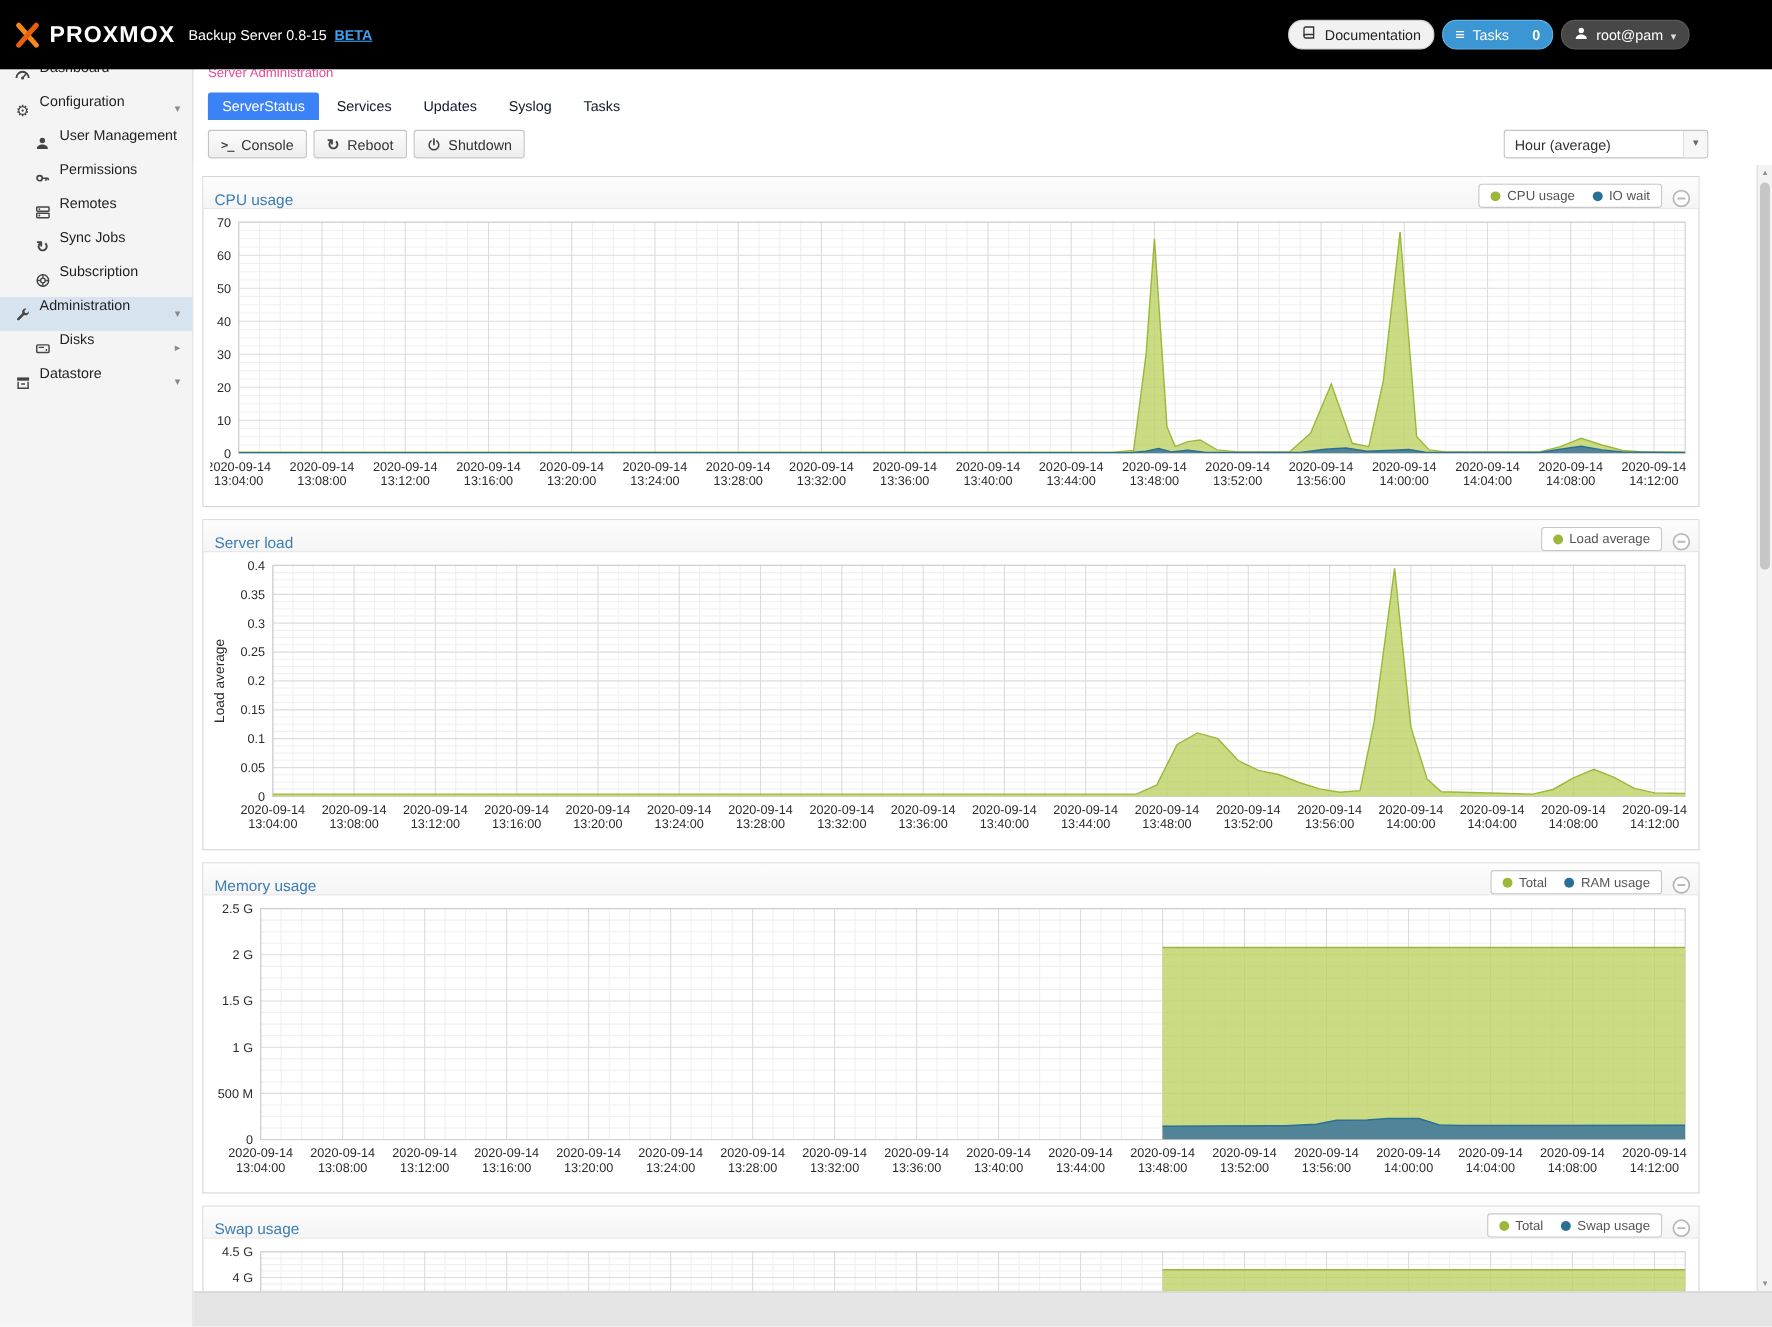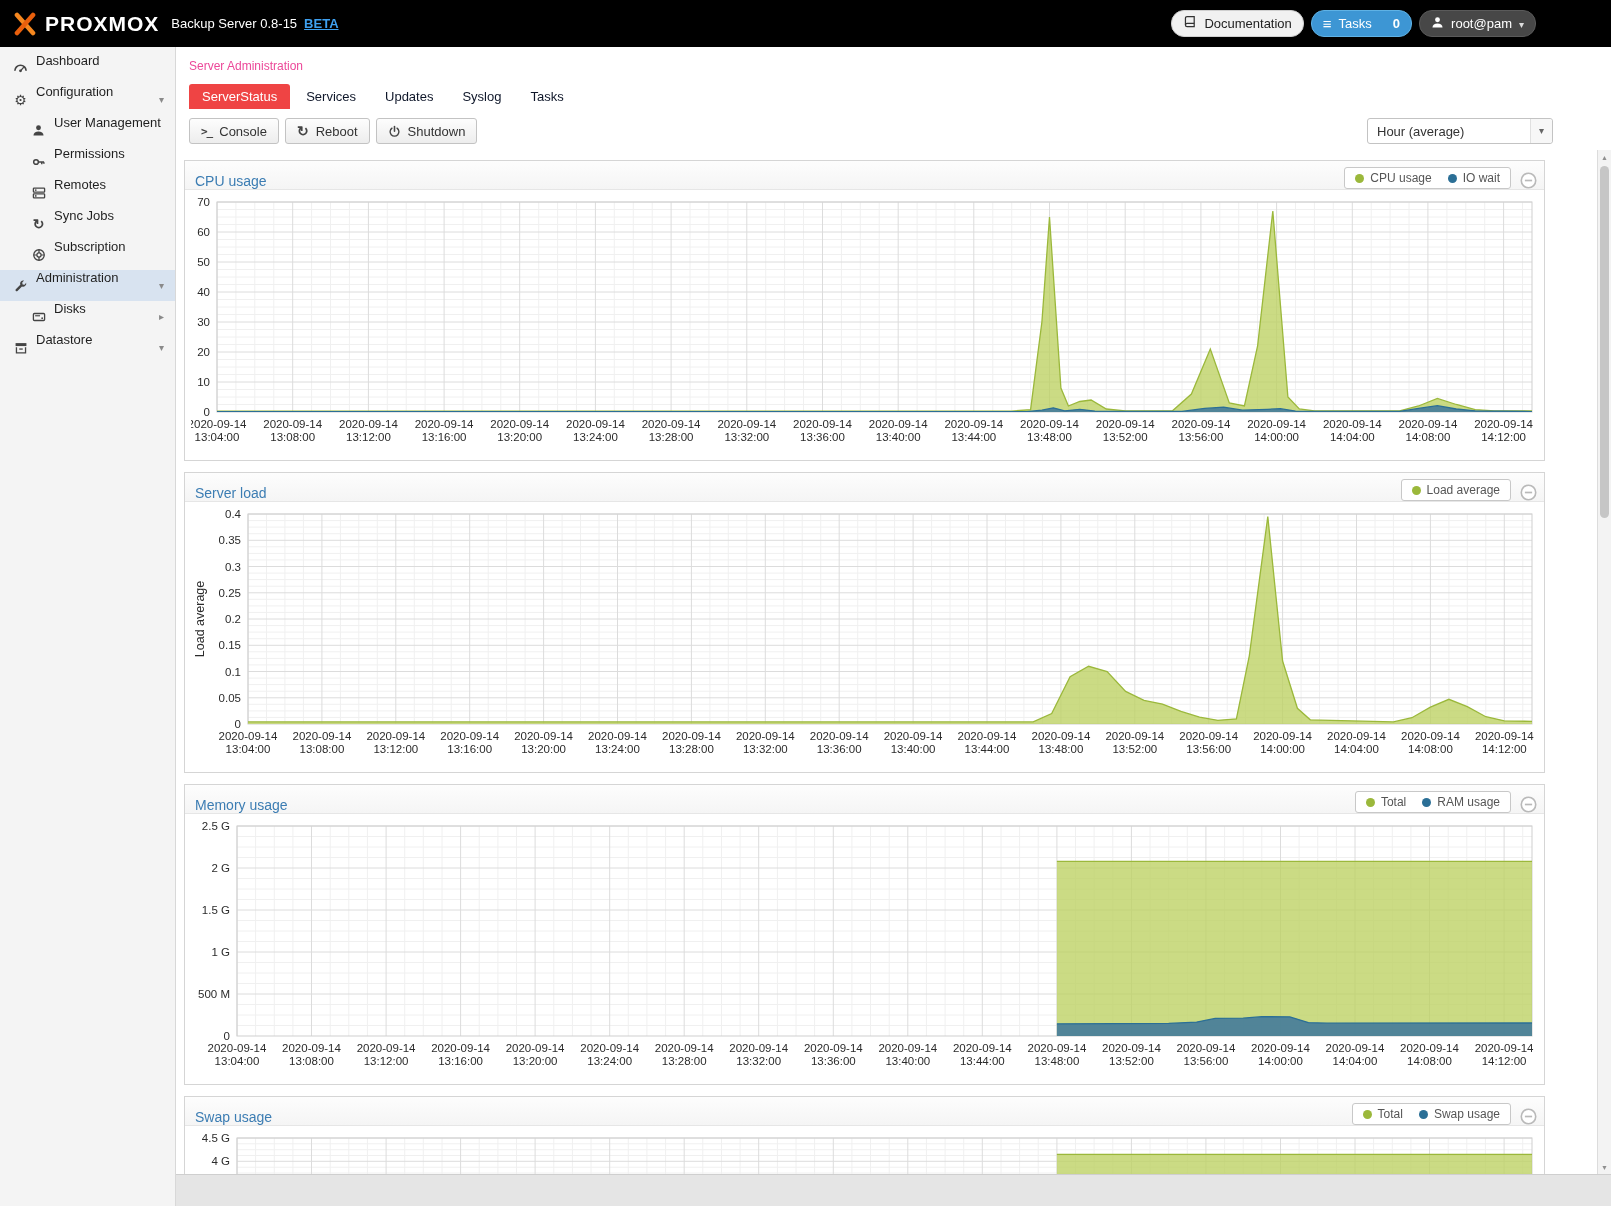--- a/index.html
+++ b/index.html
@@ -3,21 +3,21 @@
 <meta charset="utf-8">
 <style>
   html,body{margin:0;padding:0;}
   body{
     width:1611px;height:1206px;overflow:hidden;position:relative;
     font-family:"Liberation Sans",sans-serif;background:#fff;
     -webkit-font-smoothing:antialiased;
   }
   
   #topbar{
-    position:absolute;top:0;left:0;right:0;height:47px;background:#000;
+    position:absolute;top:0;left:0;right:0;height:63px;background:#000;
     display:flex;align-items:center;padding:0 12px;box-sizing:border-box;z-index:10;
   }
   .brand{display:flex;align-items:center;gap:7px;margin-right:10px;}
   .brand-text{color:#fff;font-size:21px;font-weight:bold;letter-spacing:1px;}
   .product{color:#fff;font-size:13px;margin-left:2px;}
   .beta{color:#3ea0f0;font-size:13px;margin-left:7px;text-decoration:underline;cursor:pointer;font-weight:bold;}
   .hd-right{margin-left:auto;margin-right:63px;display:flex;align-items:center;gap:7px;}
   .hd-btn{display:inline-flex;align-items:center;gap:7px;height:27px;padding:0 11px;
     border-radius:13px;font-size:13px;cursor:pointer;border:1px solid transparent;
     font-family:"Liberation Sans",sans-serif;}
@@ -35,21 +35,21 @@
   .side-item.child{padding-left:30px;}
   .side-item.selected{background:#d8e3f0;}
   .side-item .ic{width:17px;display:inline-flex;justify-content:center;align-items:center;margin-right:7px;}
   .side-item .expander{position:absolute;right:11px;top:50%;transform:translateY(-50%);
     display:inline-flex;align-items:center;}
   
   #content{position:absolute;left:176px;top:47px;right:0;bottom:0;background:#fff;}
   .ct-title{padding:12px 0 0 13px;color:#ec4899;font-size:12px;}
   .tabbar{display:flex;gap:3px;margin:11px 0 0 13px;}
   .tab{padding:5px 13px;font-size:13px;color:#0f172a;border-radius:3px 3px 0 0;cursor:pointer;}
-  .tab.active{background:#ef4444;color:#fff;}
+  .tab.active{background:#3b82f6;color:#fff;}
   .toolbar{display:flex;align-items:center;gap:6px;padding:9px 13px 0 13px;}
   .tb-btn{display:inline-flex;align-items:center;gap:7px;height:26px;padding:0 11px;
     background:linear-gradient(#fdfdfd,#ededed);border:1px solid #c3c3c3;border-radius:3px;
     font-size:13px;color:#333;cursor:pointer;font-family:"Liberation Sans",sans-serif;}
   .tb-ic{display:inline-flex;align-items:center;}
   .combo{margin-left:auto;margin-right:45px;width:186px;height:26px;border:1px solid #c3c3c3;border-radius:3px;
     display:flex;align-items:center;background:#fff;font-size:13px;color:#333;cursor:pointer;box-sizing:border-box;}
   .combo-text{padding-left:9px;}
   .combo-trigger{margin-left:auto;width:21px;height:100%;display:flex;align-items:center;justify-content:center;
     background:#f7f7f7;border-left:1px solid #e0e0e0;border-radius:0 3px 3px 0;}

